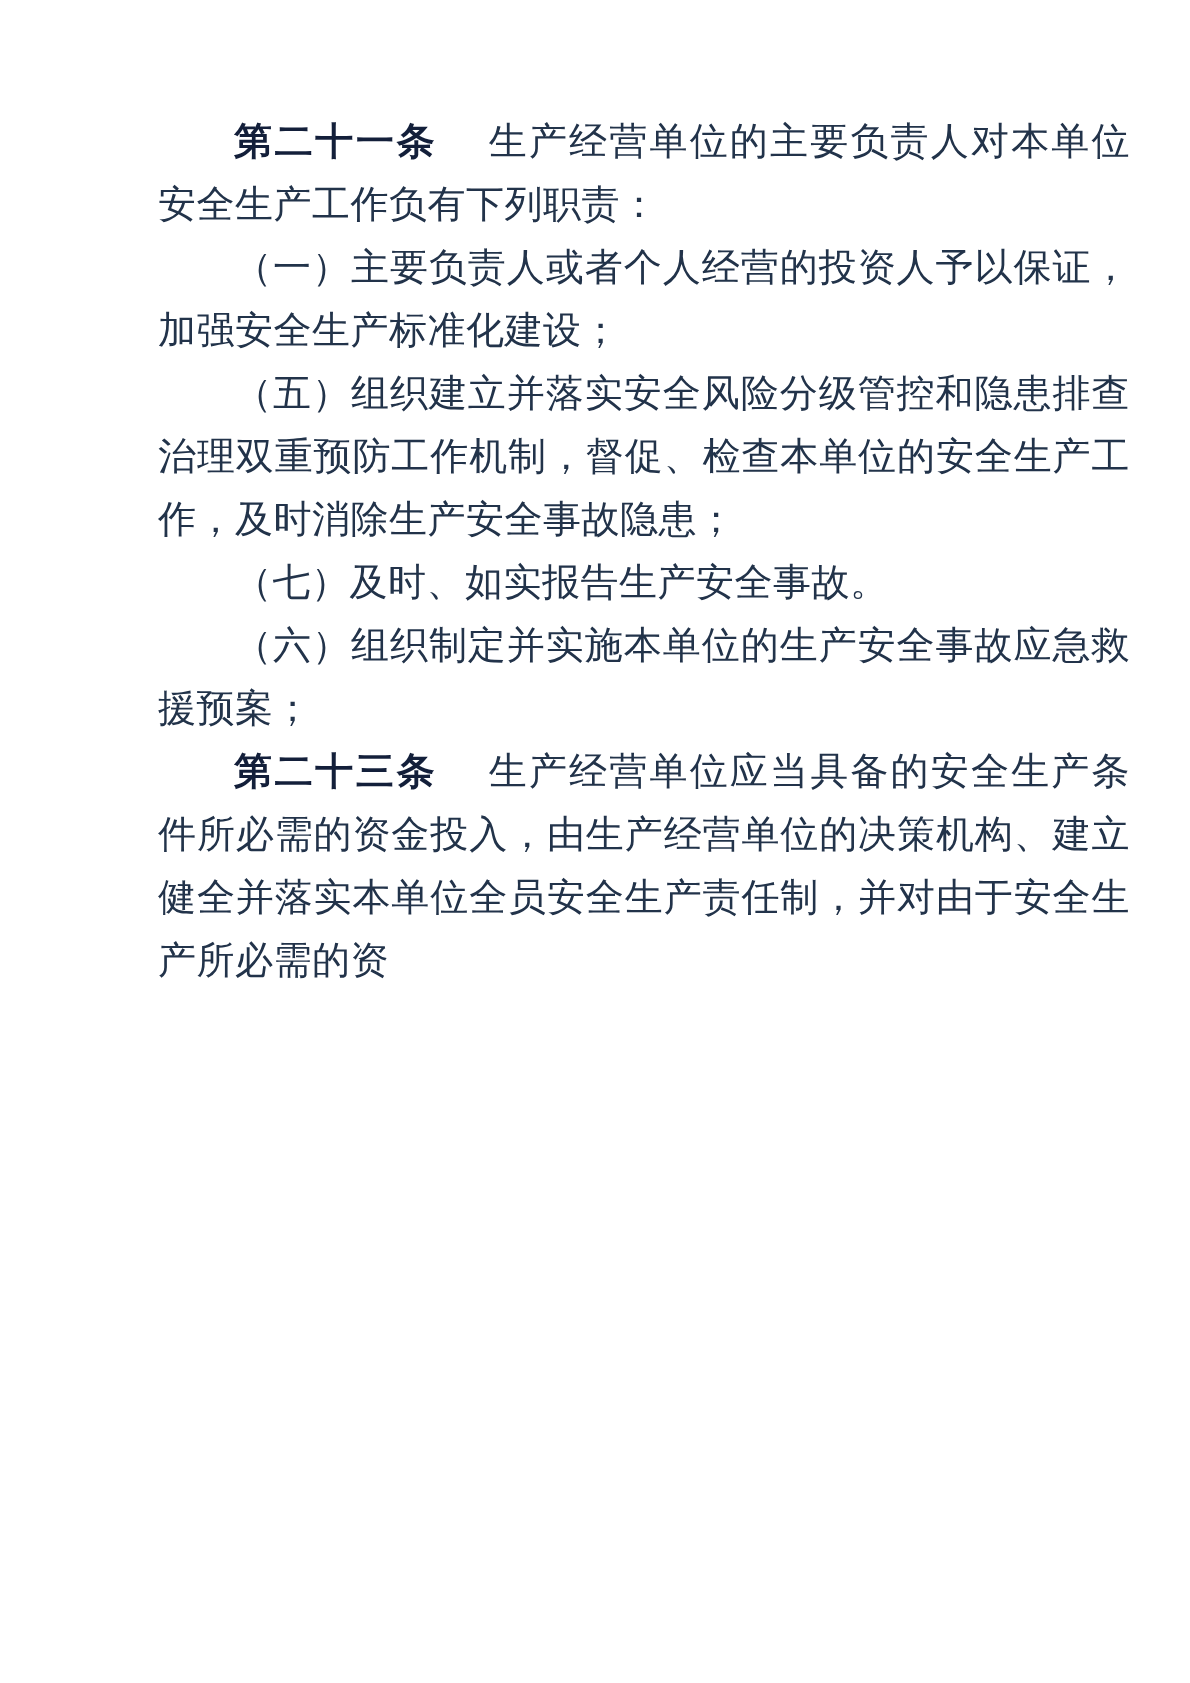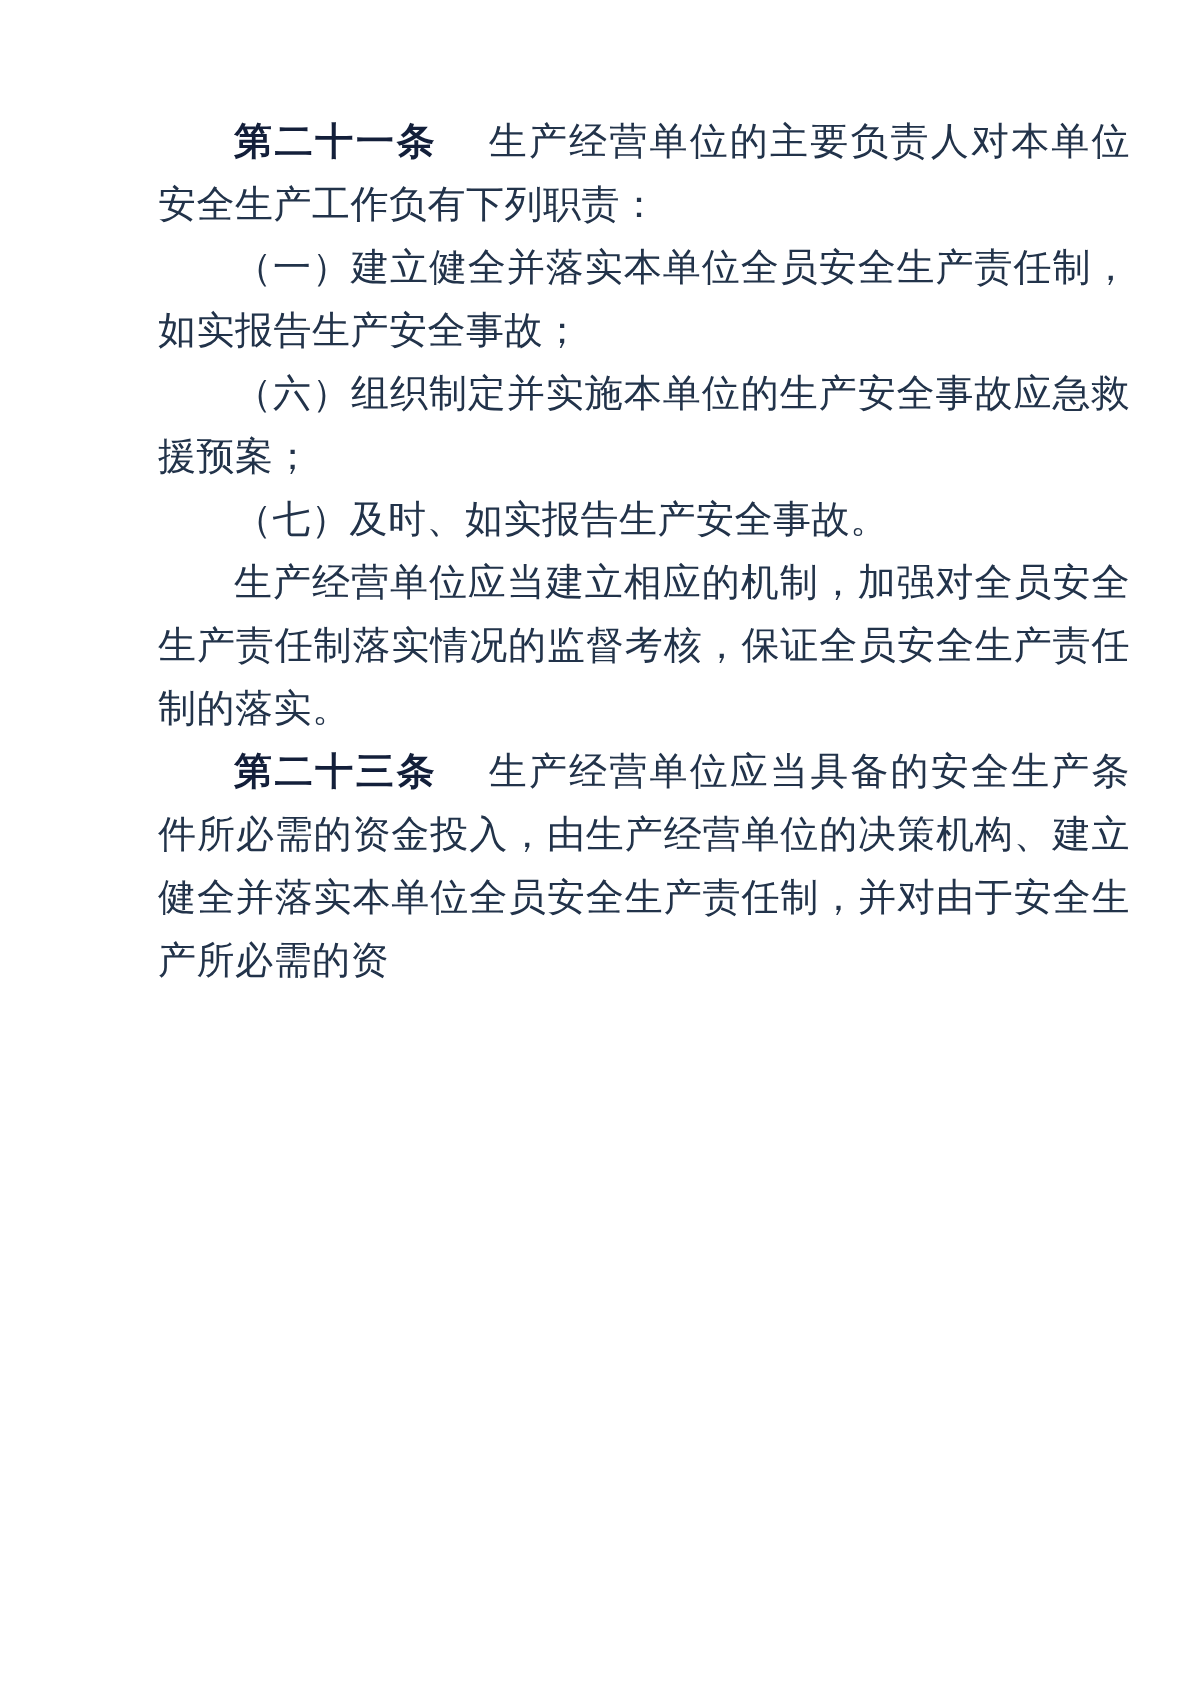--- a/index.html
+++ b/index.html
@@ -52,31 +52,31 @@
   }
 </style>
 </head>
 <body>
 
 <div class="page">
   <div class="content">
 
     <p class="para"><span class="article-num">第二十一条</span><span>生产经营单位的主要负责人对本单位安全生产工作负有下列职责：</span></p>
 
-    <p class="para"><span>（一）建立健全并落实本单位全员安全生产责任制，如实报告生产安全事故；</span></p>
+    <p class="para"><span>（一）主要负责人或者个人经营的投资人予以保证，加强安全生产标准化建设；</span></p>
 
 
 
 
+    <p class="para"><span>（五）组织建立并落实安全风险分级管控和隐患排查治理双重预防工作机制，督促、检查本单位的安全生产工作，及时消除生产安全事故隐患；</span></p>
+
+    <p class="para"><span>（七）及时、如实报告生产安全事故。</span></p>
 
     <p class="para"><span>（六）组织制定并实施本单位的生产安全事故应急救援预案；</span></p>
 
-    <p class="para"><span>（七）及时、如实报告生产安全事故。</span></p>
 
-
-    <p class="para"><span>生产经营单位应当建立相应的机制，加强对全员安全生产责任制落实情况的监督考核，保证全员安全生产责任制的落实。</span></p>
 
     <p class="para"><span class="article-num">第二十三条</span><span>生产经营单位应当具备的安全生产条件所必需的资金投入，由生产经营单位的决策机构、建立健全并落实本单位全员安全生产责任制，并对由于安全生产所必需的资</span></p>
 
   </div>
 
   <div class="page-number">9</div>
 </div>
 
 </body></html>

